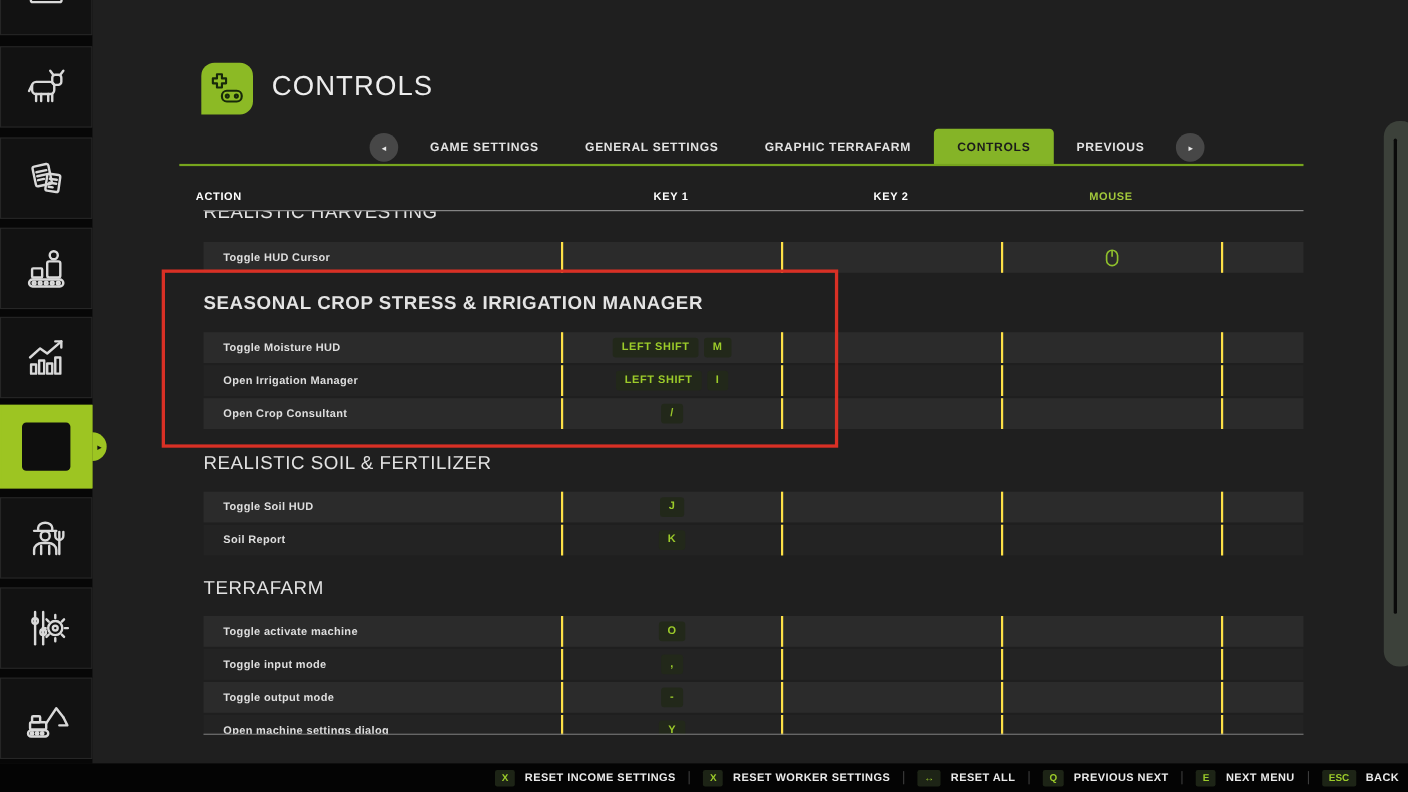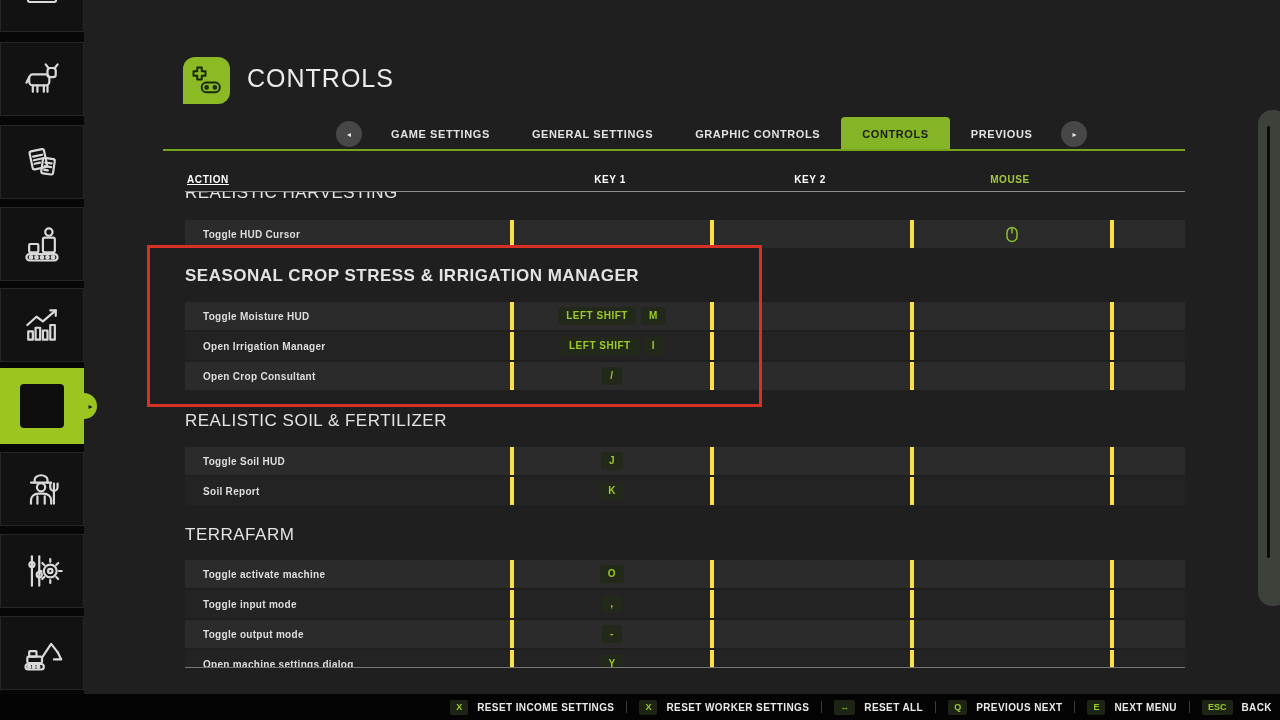--- a/index.html
+++ b/index.html
@@ -28,39 +28,39 @@
   .tab-arrow{width:26px;height:26px;border-radius:50%;background:#474747;color:#e8e8e8;
     display:flex;align-items:center;justify-content:center;font-size:8px;cursor:pointer;margin:0 8px;}
   .tab{padding:0 21px;height:34px;display:flex;align-items:center;color:#e2e2e2;
     font-size:11px;font-weight:bold;letter-spacing:0.6px;cursor:pointer;white-space:nowrap;}
   .tab.active{background:#85b427;color:#1b1b1b;border-radius:4px 4px 0 0;}
   #tab-underline{position:absolute;left:163px;top:149px;width:1022px;height:2px;background:#76a41d;}
 
   
   .col-head{position:absolute;top:174px;font-size:10px;font-weight:bold;color:#fff;
     letter-spacing:0.6px;}
-  .col-head.c0{left:187px;text-decoration:underline;}
+  .col-head.c0{left:178px;}
   .col-head.c1{left:510px;width:200px;text-align:center;}
   .col-head.c2{left:710px;width:200px;text-align:center;}
   .col-head.c3{left:910px;width:200px;text-align:center;color:#a2c83b;}
   #head-line{position:absolute;left:185px;top:191px;width:1000px;height:1px;background:#8f8f8f;}
   #bottom-line{position:absolute;left:185px;top:667px;width:1000px;height:1px;background:#787878;}
 
   
   #scroll-area{position:absolute;left:84px;top:192px;width:1196px;height:476px;overflow:hidden;}
   .section-title{position:absolute;left:101px;color:#e3e3e3;font-size:17px;
     letter-spacing:0.5px;white-space:nowrap;}
   .row{position:absolute;left:101px;width:1000px;height:28px;display:grid;
     grid-template-columns:325px 200px 200px 200px 75px;align-items:center;}
   .row.light{background:#2b2b2b;}
   .row.dark{background:#232323;}
   .cell{height:100%;display:flex;align-items:center;justify-content:center;gap:5px;}
   .cell.action{justify-content:flex-start;padding-left:18px;color:#dedede;
     font-size:10px;font-weight:bold;letter-spacing:0.3px;}
-  .cell.b{border-left:4px solid #fde047;}
+  .cell.b{border-left:2px solid #fde047;}
   .kbd{background:#22281a;color:#9ccb2a;font-weight:bold;font-size:10px;
     padding:3px 8px;border-radius:3px;letter-spacing:0.5px;min-width:7px;text-align:center;
     line-height:12px;}
 
   
   #highlight-box{position:absolute;left:147px;top:245px;width:615px;height:162px;
     border:3px solid #d93025;z-index:30;pointer-events:none;}
 
   
   #scrollbar{position:absolute;left:1258px;top:110px;width:30px;height:496px;
@@ -200,21 +200,21 @@
         <circle cx="34.5" cy="32.5" r="1.8"></circle>
       </svg>
     </span>
   </div>
   <div id="page-title">CONTROLS</div>
 
   <div id="tabbar">
       <div class="tab-arrow">◂</div>
       <div class="tab">GAME SETTINGS</div>
       <div class="tab">GENERAL SETTINGS</div>
-      <div class="tab">GRAPHIC CONTROLS</div>
+      <div class="tab">GRAPHIC TERRAFARM</div>
       <div class="tab active">CONTROLS</div>
       <div class="tab">PREVIOUS</div>
       <div class="tab-arrow">▸</div>
     </div>
   <div id="tab-underline"></div>
 
   <div id="table-head">
       <div class="col-head c0">ACTION</div>
       <div class="col-head c1">KEY 1</div>
       <div class="col-head c2">KEY 2</div>

